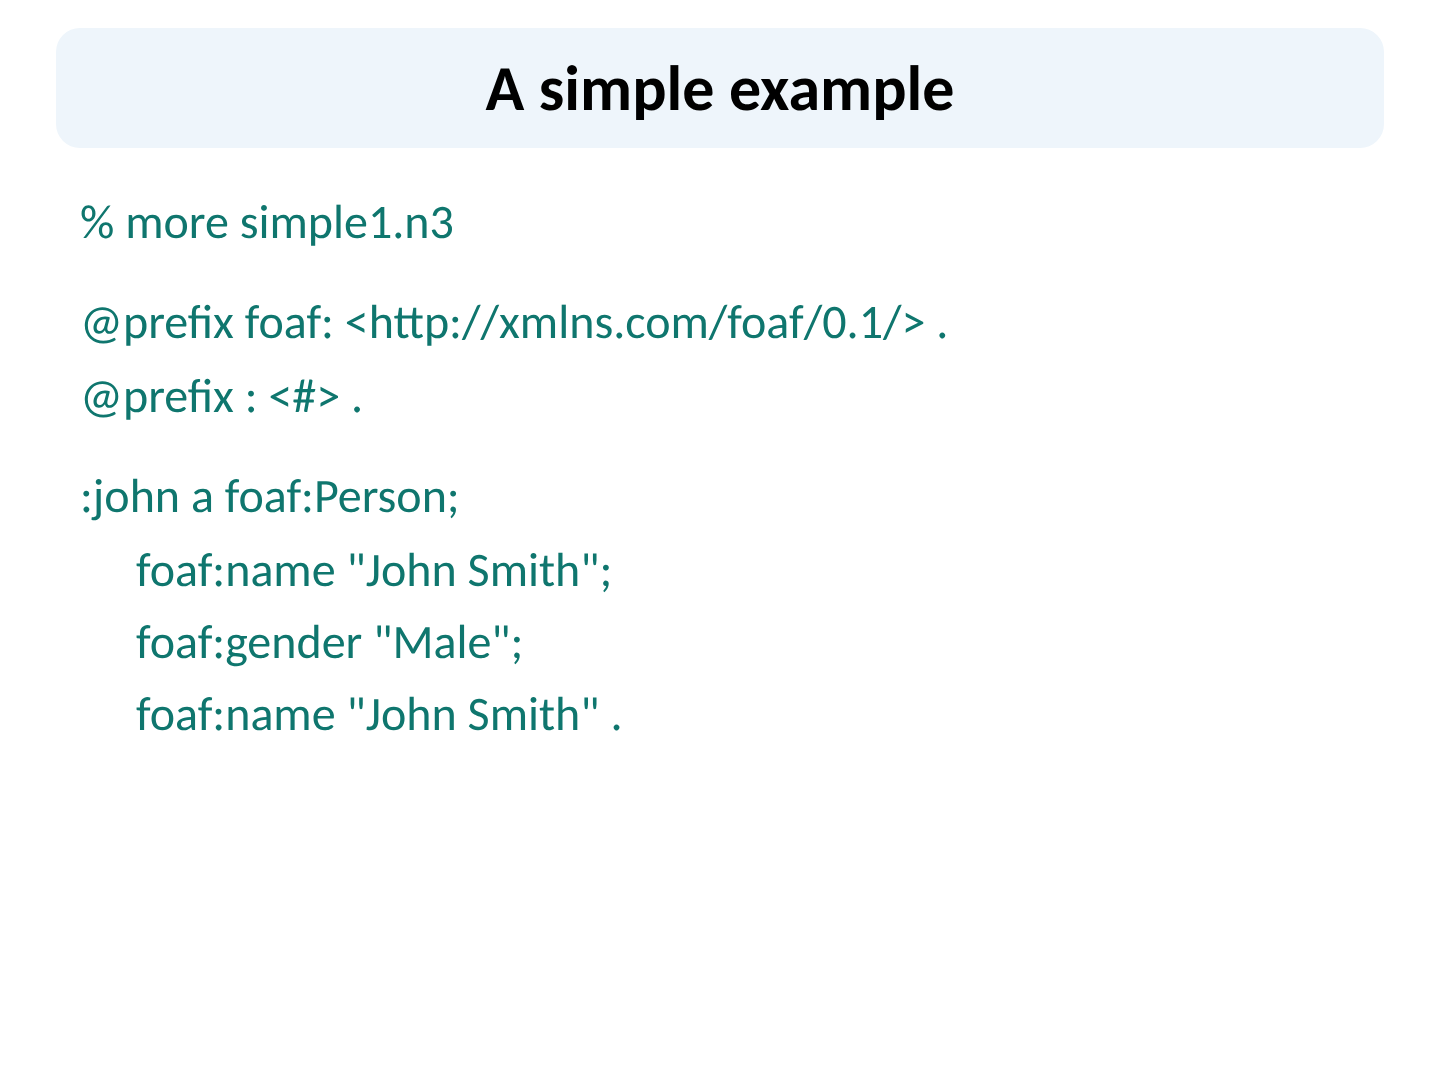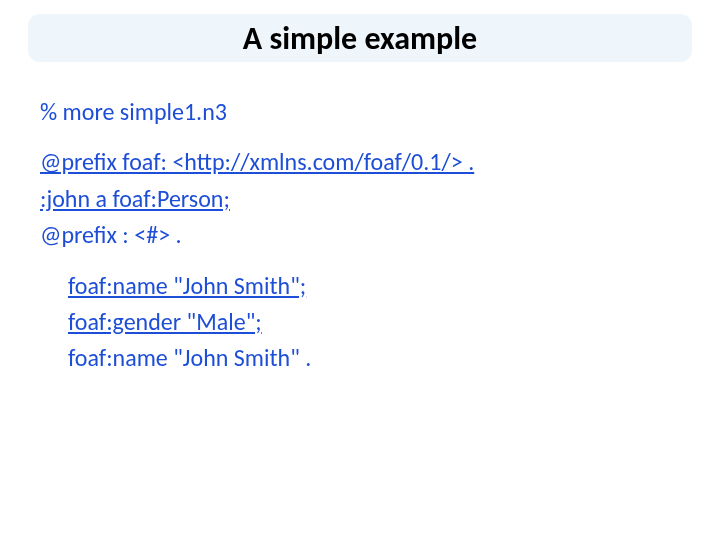--- a/index.html
+++ b/index.html
@@ -15,69 +15,68 @@
     width: 720px;
     height: 540px;
     position: relative;
     box-sizing: border-box;
   }
   .title-box {
     position: absolute;
     top: 14px;
     left: 28px;
     right: 28px;
-    height: 48px;
+    height: 60px;
     background: #eef5fb;
     border-radius: 12px;
     display: flex;
     align-items: center;
     justify-content: center;
   }
   .title-text {
     font-size: 32px;
     font-weight: 700;
     color: #000;
   }
   .body {
     position: absolute;
     top: 96px;
     left: 40px;
     right: 40px;
     font-size: 24px;
     line-height: 1.35;
-    color: #1d4ed8;
+    color: #0f766e;
   }
   .para {
     margin-bottom: 18px;
   }
   .para.tight {
     margin-bottom: 4px;
-    text-decoration: underline;
   }
   .indent {
     padding-left: 28px;
   }
 </style>
 </head>
 <body>
 
 <div class="slide">
 
   <div class="title-box">
     <div class="title-text">A simple example</div>
   </div>
 
   <div class="body">
 
     <div class="para">% more simple1.n3</div>
 
 
     <div class="para tight">@prefix foaf: &lt;http://xmlns.com/foaf/0.1/&gt; .</div>
+    <div class="para">@prefix : &lt;#&gt; .</div>
+
     <div class="para tight">:john a foaf:Person;</div>
-
-    <div class="para">@prefix : &lt;#&gt; .</div>
     <div class="para tight indent">foaf:name "John Smith";</div>
     <div class="para tight indent">foaf:gender "Male";</div>
     <div class="para indent">foaf:name "John Smith" .</div>
 
   </div>
 
 </div>
 
 </body></html>

